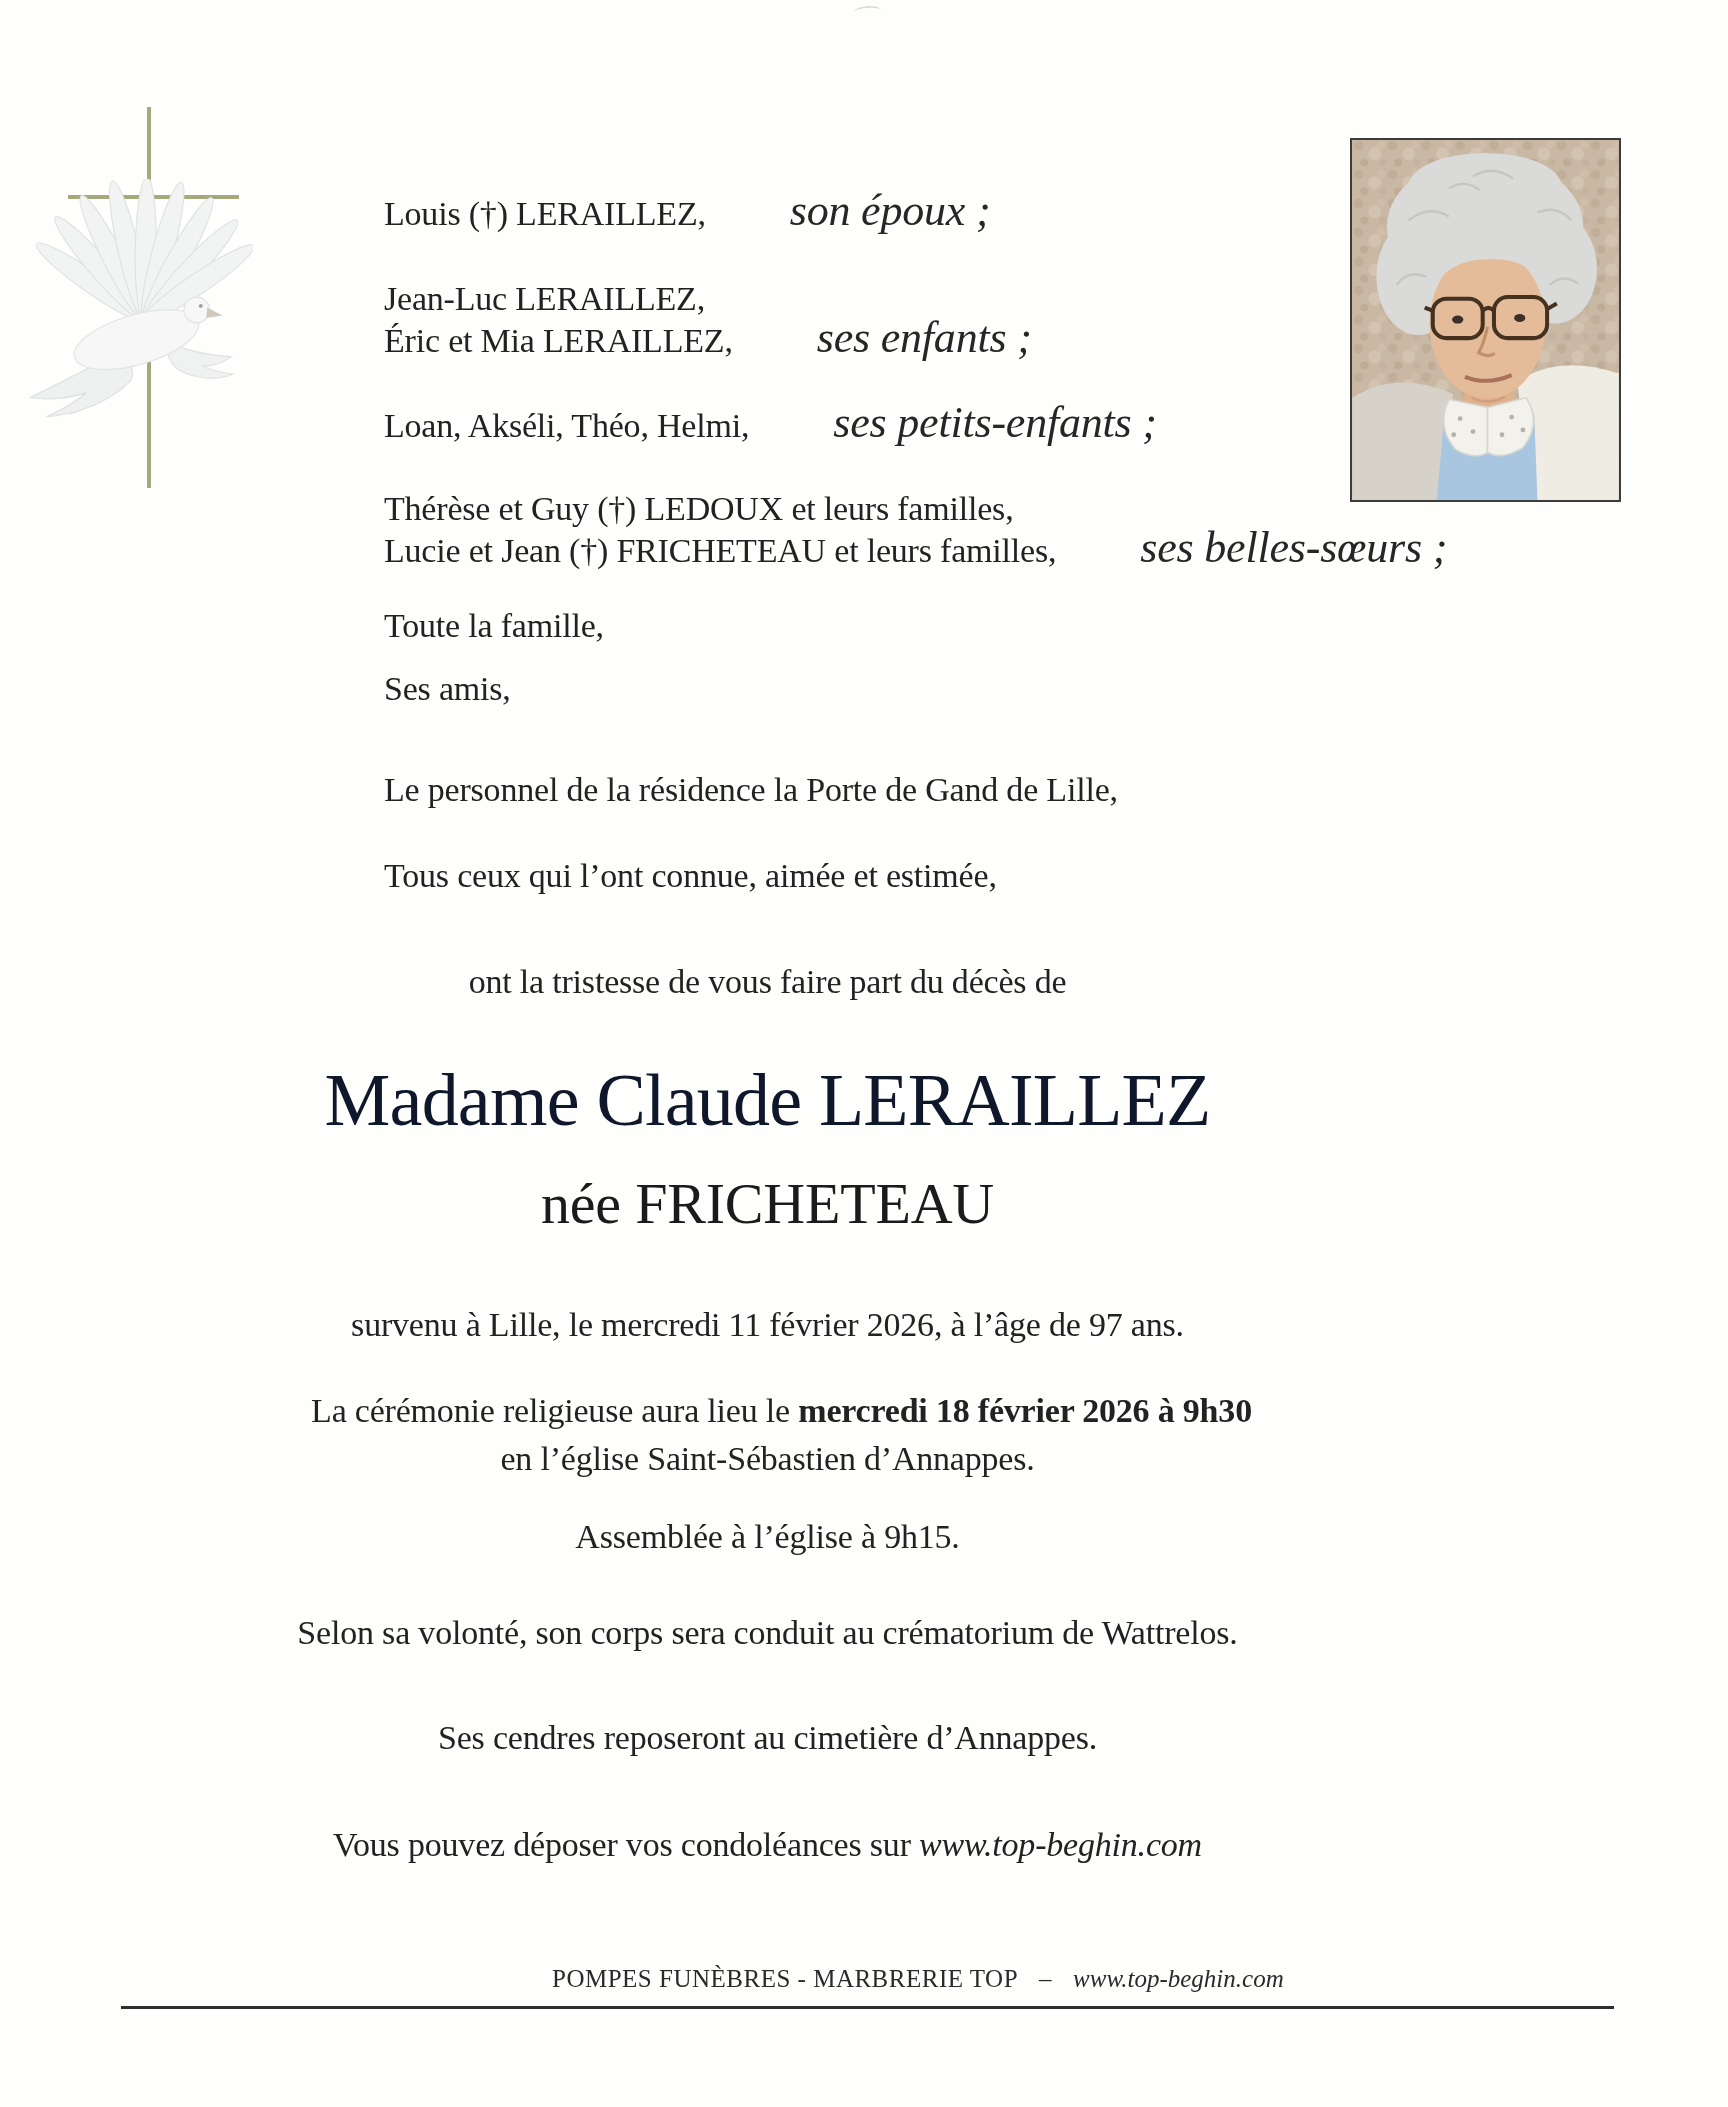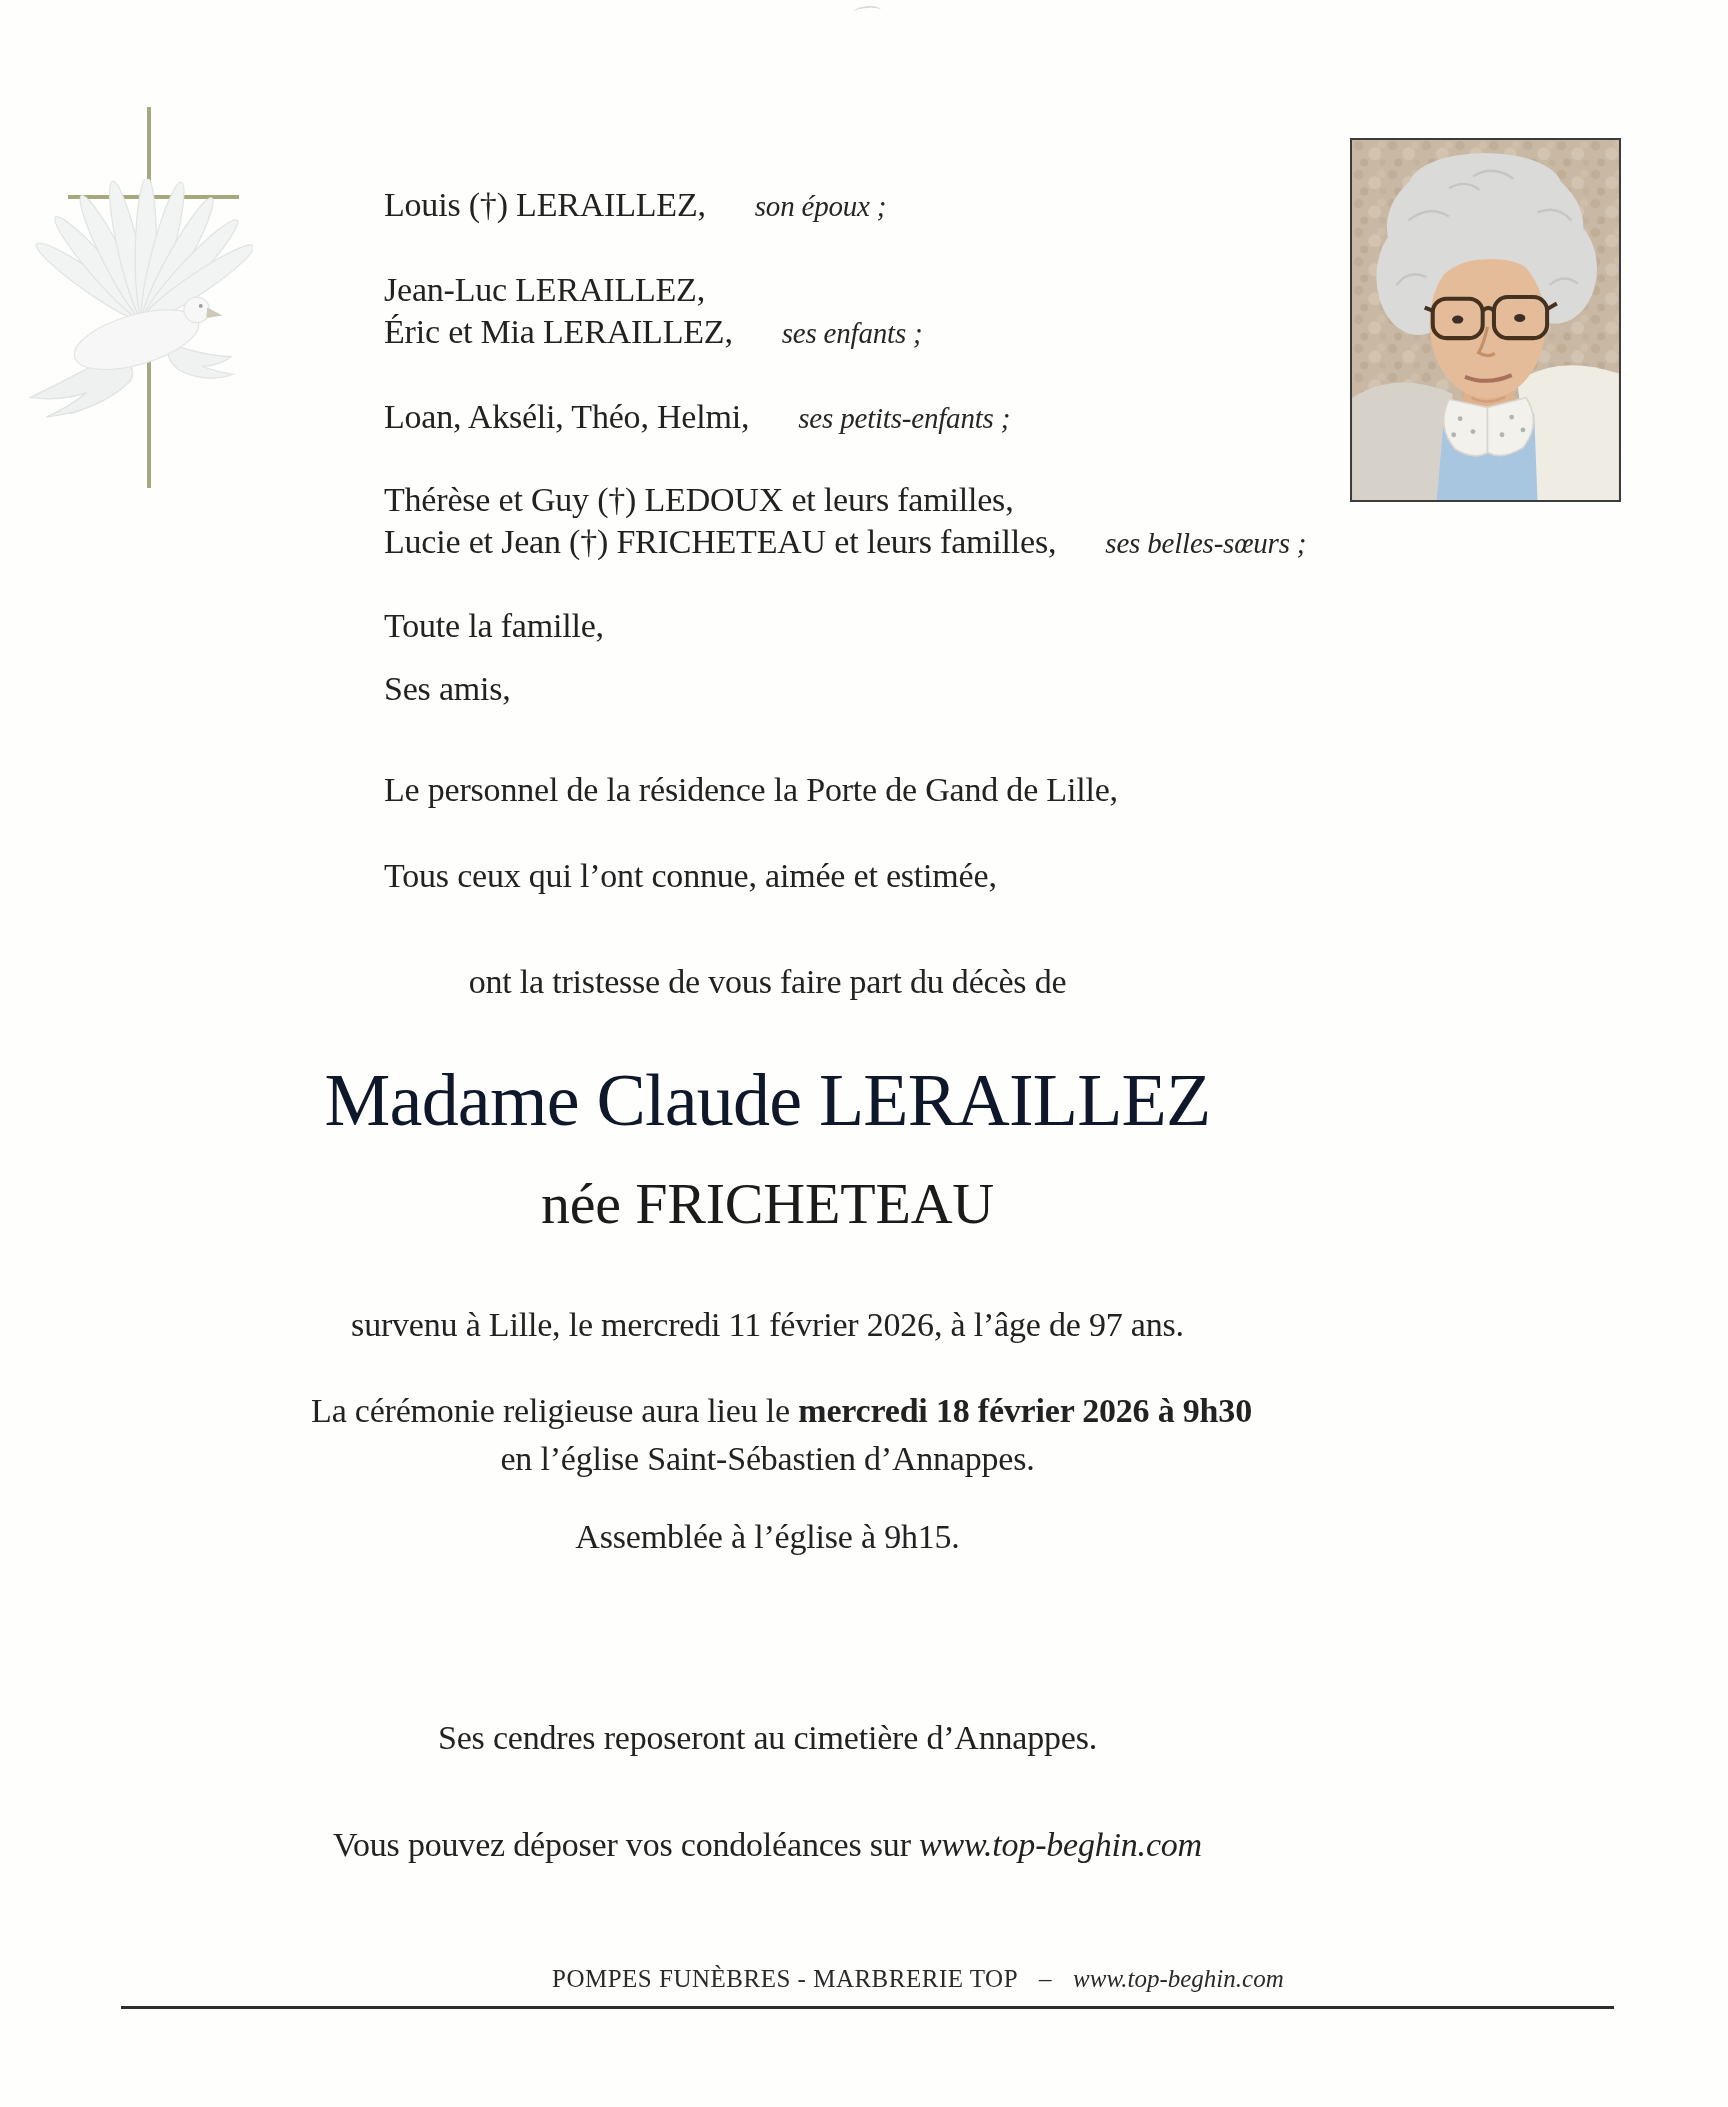--- a/index.html
+++ b/index.html
@@ -26,21 +26,21 @@
   .scan-mark {
     position:absolute; left:854px; top:6.4px; width:27px; height:8px;
     border-top:2.4px solid #c9c9c7; border-radius:60%; transform:rotate(-4deg); opacity:.65;
   }
 
   
   .fline {
     position:absolute; left:384px; font-size:34px; line-height:1.2;
     white-space:nowrap; letter-spacing:-0.2px; color:#222;
   }
-  .relation { font-style:italic; margin-left:49px; font-size:29px; color:#262626; }
+  .relation { font-style:italic; margin-left:84px; font-size:44px; color:#262626; }
   .l0 { top:185px; } .l1 { top:270px; } .l2 { top:312px; } .l3 { top:397px; }
   .l4 { top:480px; } .l5 { top:522px; } .l6 { top:606px; } .l7 { top:669px; }
   .l8 { top:770px; } .l9 { top:856px; }
 
   
   .cline {
     position:absolute; left:0; width:1535px; text-align:center;
     font-size:34px; line-height:1.2; white-space:nowrap; letter-spacing:-0.2px; color:#222;
   }
   .c-intro    { top:962px; }
@@ -181,20 +181,21 @@
   <div class="fline l9"><span>Tous ceux qui l’ont connue, aimée et estimée,</span></div>
 
   <div class="cline c-intro">ont la tristesse de vous faire part du décès de</div>
   <div class="cline c-title">Madame Claude LERAILLEZ</div>
   <div class="cline c-maiden">née FRICHETEAU</div>
   <div class="cline c-death">survenu à Lille, le mercredi 11 février 2026, à l’âge de 97 ans.</div>
 
   <div class="cline c-cer1"><span>La cérémonie religieuse aura lieu le </span><span class="bold-seg">mercredi 18 février 2026 à 9h30</span></div>
   <div class="cline c-cer2">en l’église Saint-Sébastien d’Annappes.</div>
   <div class="cline c-assembly">Assemblée à l’église à 9h15.</div>
+  <div class="cline c-crema">Selon sa volonté, son corps sera conduit au crématorium de Wattrelos.</div>
   <div class="cline c-ashes">Ses cendres reposeront au cimetière d’Annappes.</div>
   <div class="cline c-condol"><span>Vous pouvez déposer vos condoléances sur </span><span class="ital">www.top-beghin.com</span></div>
 
   <div class="footer-company"><span>POMPES FUNÈBRES - MARBRERIE TOP</span><span class="dash">–</span><span class="url">www.top-beghin.com</span></div>
   <div class="footer-rule"></div>
 
 </div>
 
 
 </body></html>

